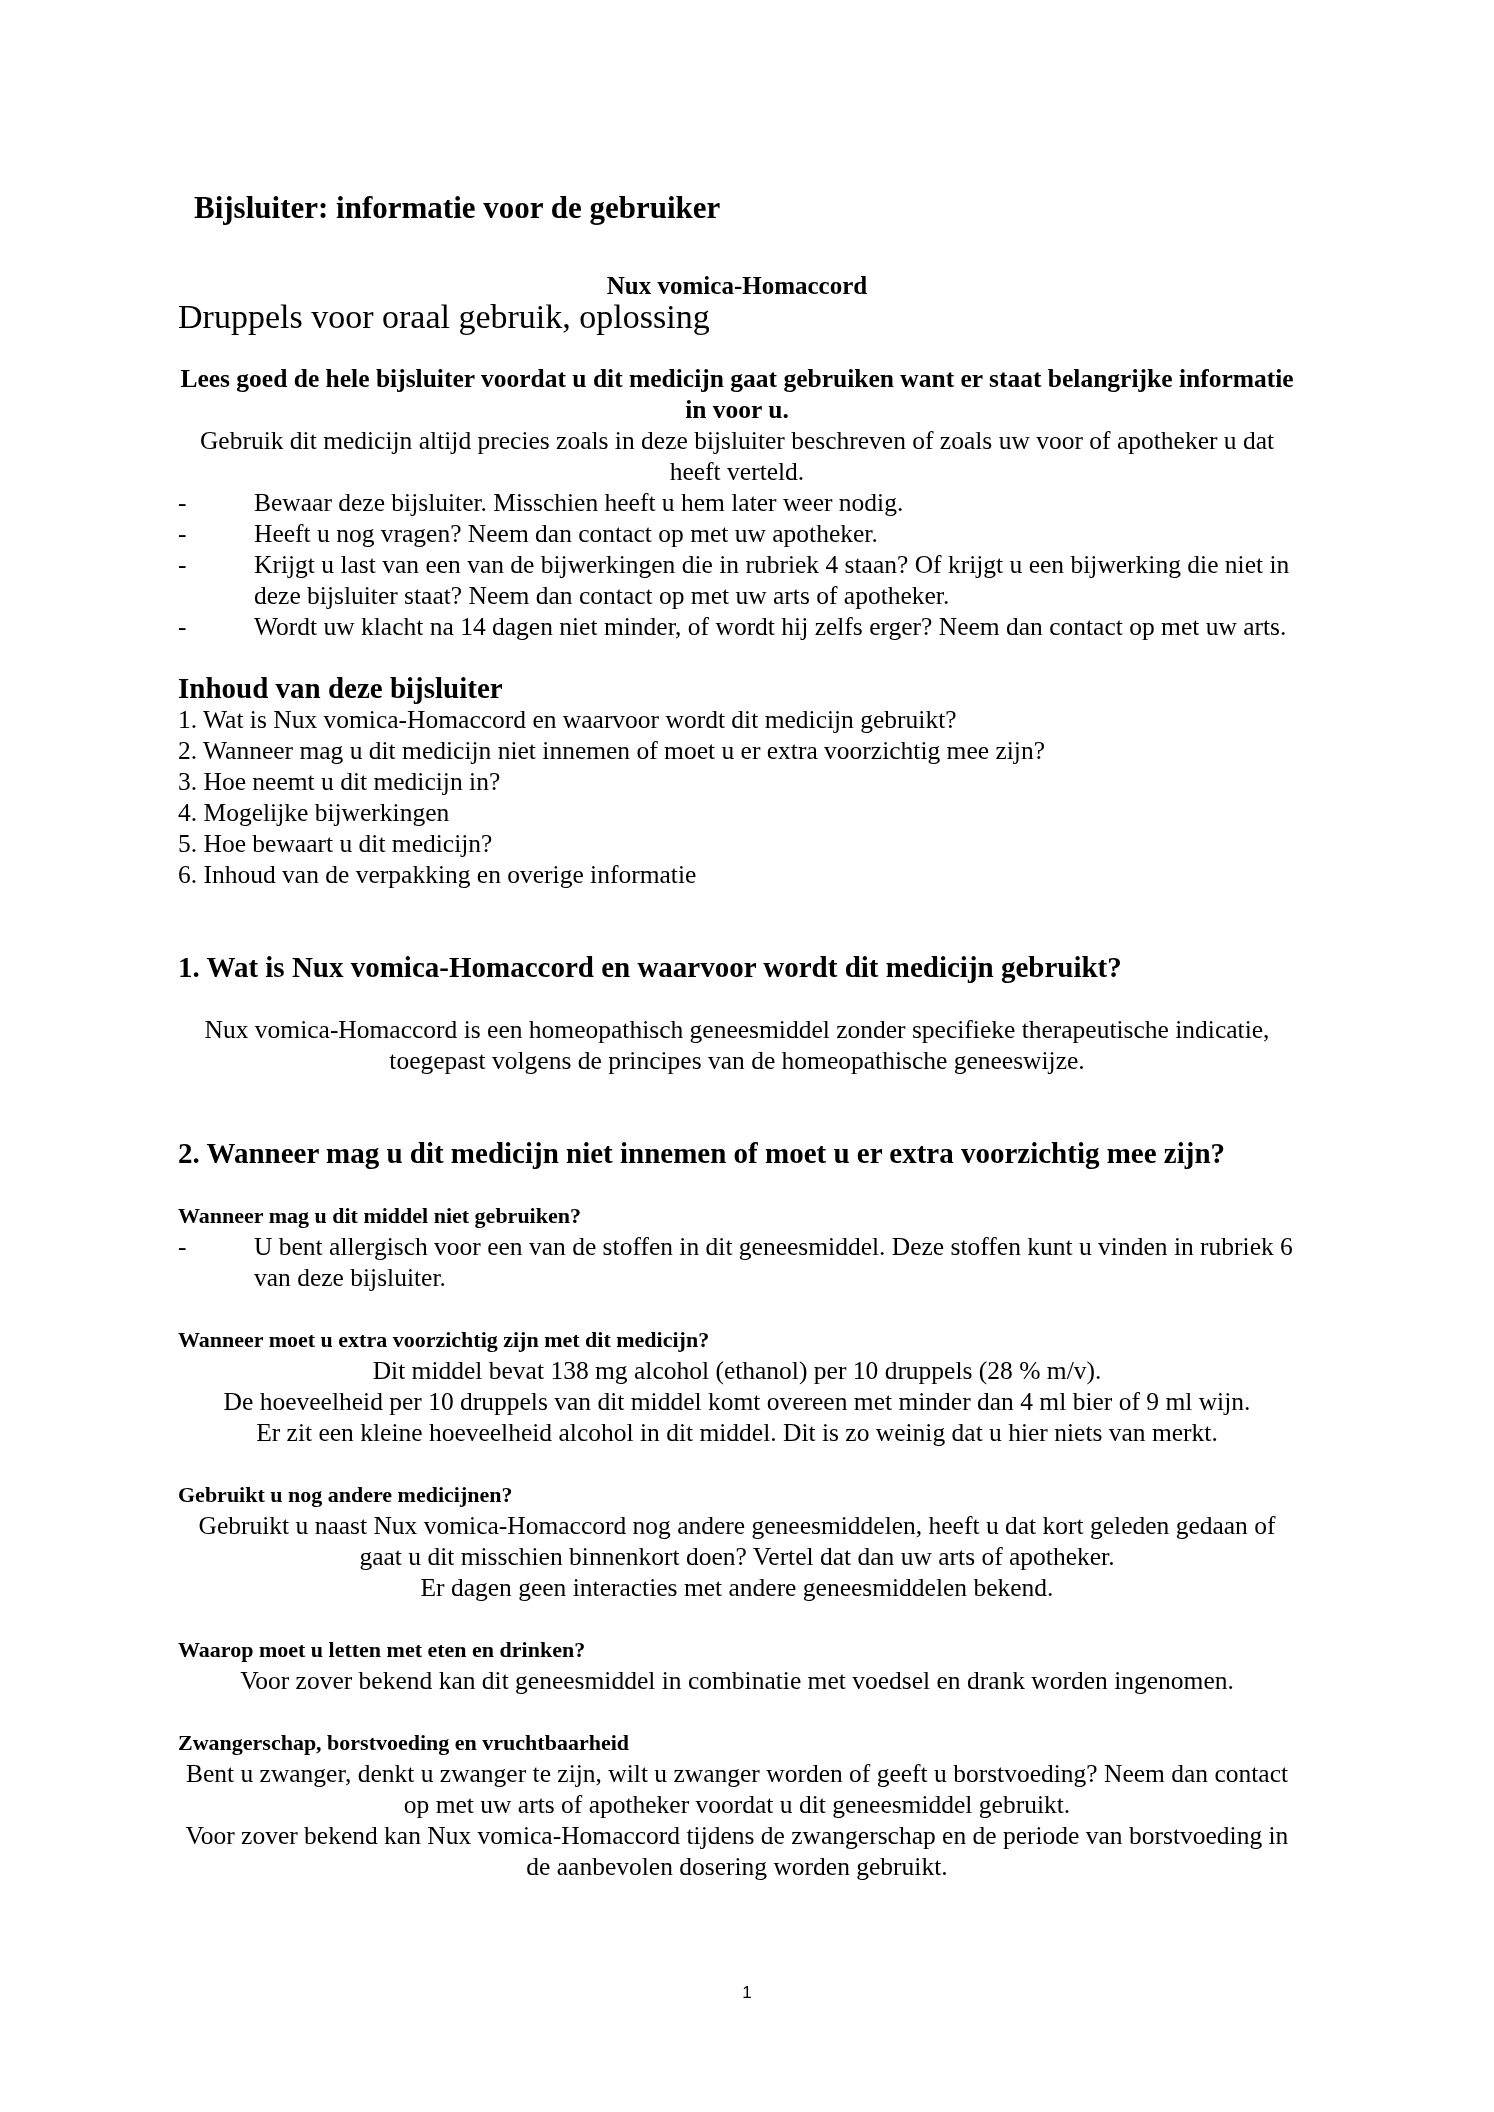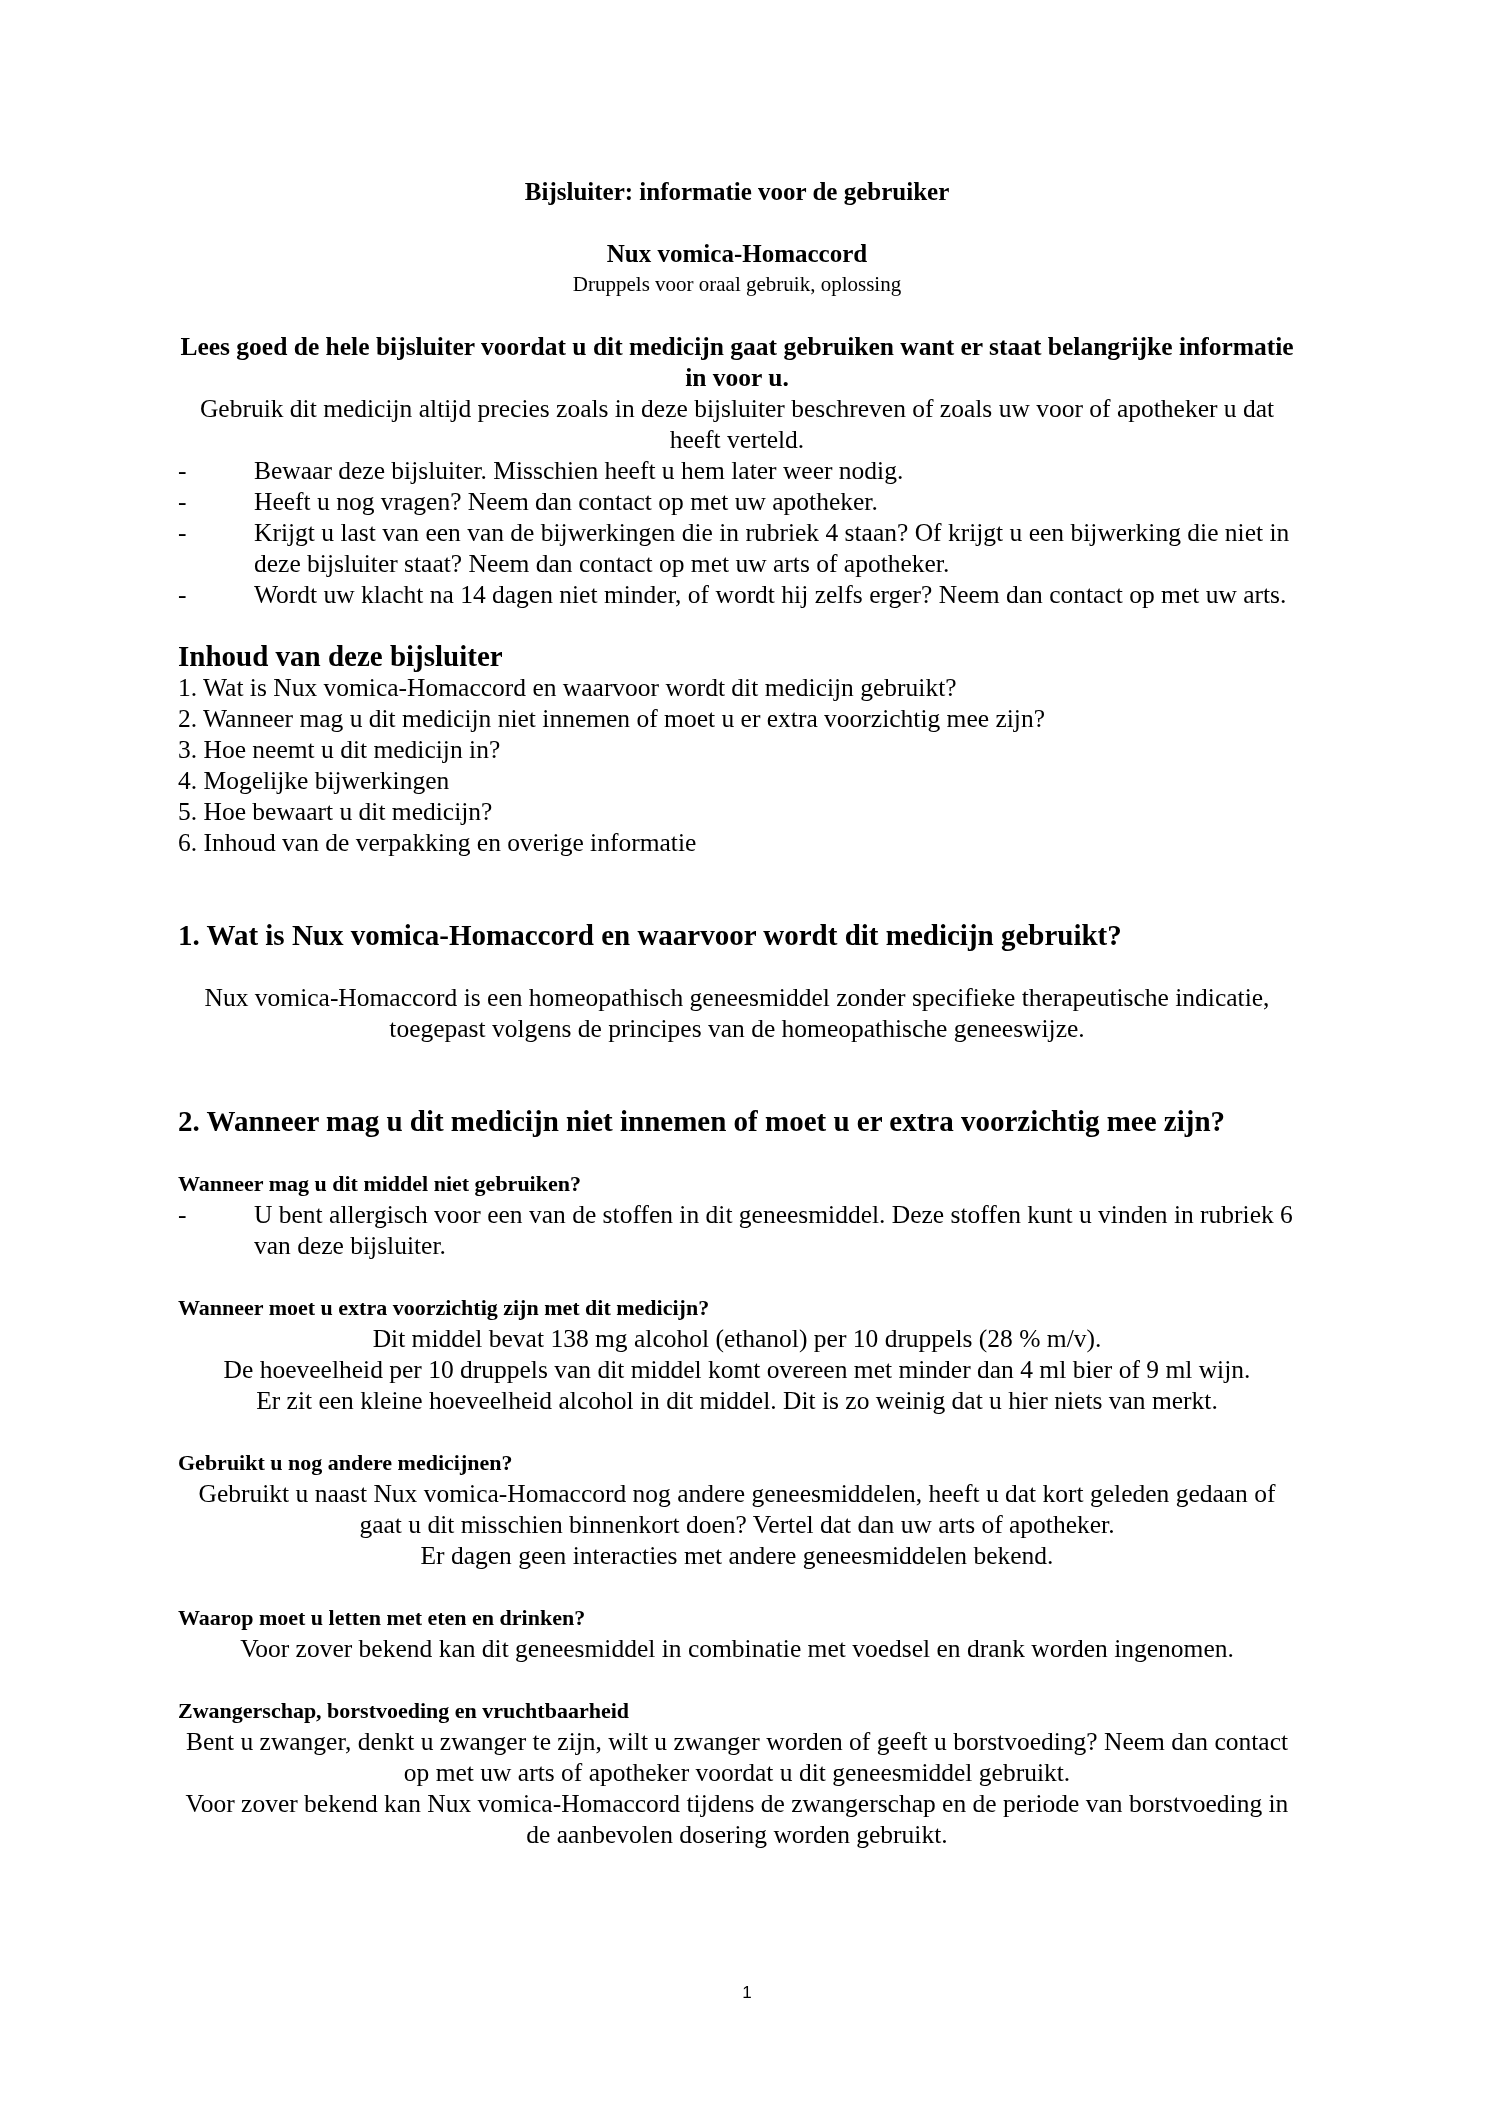--- a/index.html
+++ b/index.html
@@ -21,37 +21,36 @@
   }
   .content {
     position: absolute;
     left: 178px;
     top: 176px;
     width: 1118px;
   }
 
   
   .doc-title {
-    font-size: 25px;
-    font-weight: bold;
-    text-align: center;
-    line-height: 31px;
-    margin: 0;
+    font-size: 31px;
+    font-weight: bold;
+    text-align: left;
+    line-height: 31px;
+    margin: 16px;
   }
   .product-name {
     font-size: 25px;
     font-weight: bold;
     text-align: center;
     line-height: 31px;
     margin: 0;
   }
   .product-form {
-    font-size: 21px;
+    font-size: 34px;
     font-weight: normal;
-    text-align: center;
     line-height: 31px;
     margin: 0;
   }
   p.body, .body {
     font-size: 25.5px;
     line-height: 31px;
     margin: 0;
     text-align: center;
   }
   .bold {

